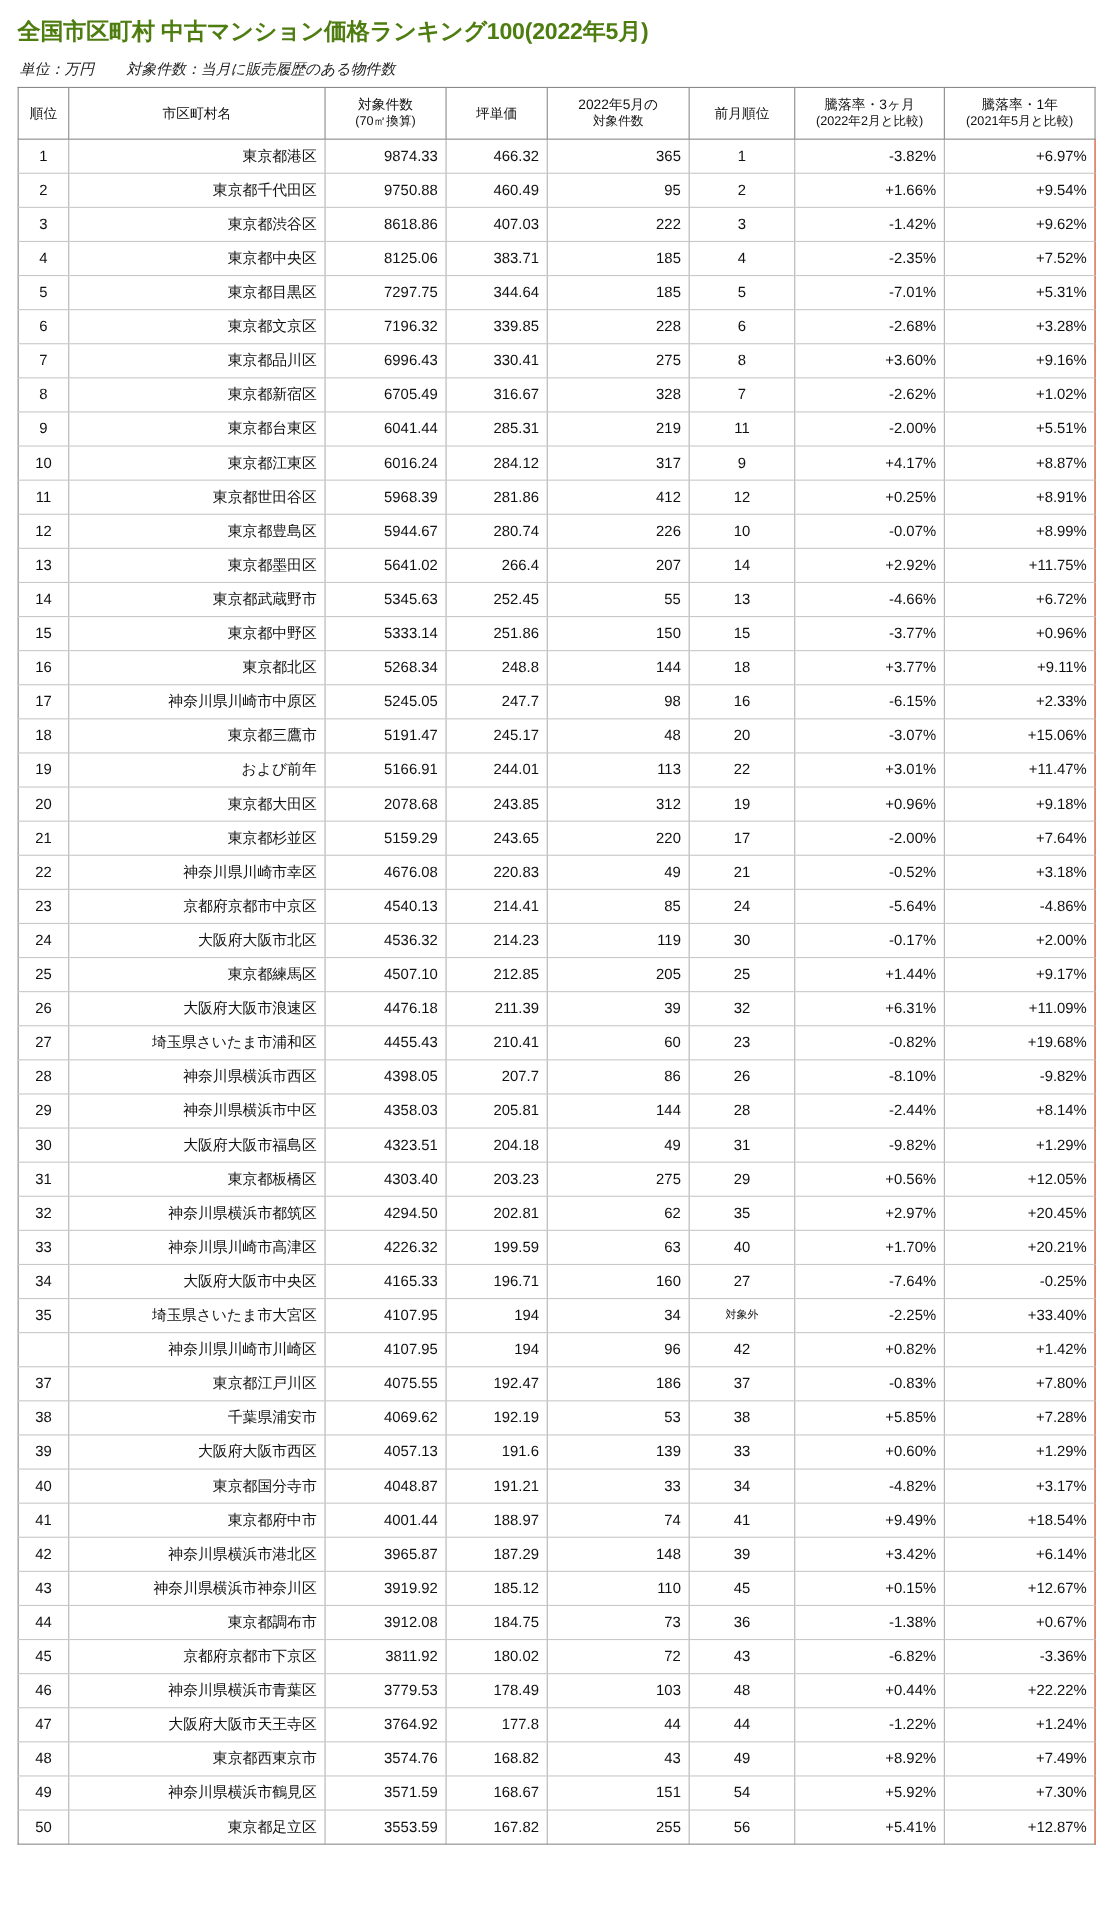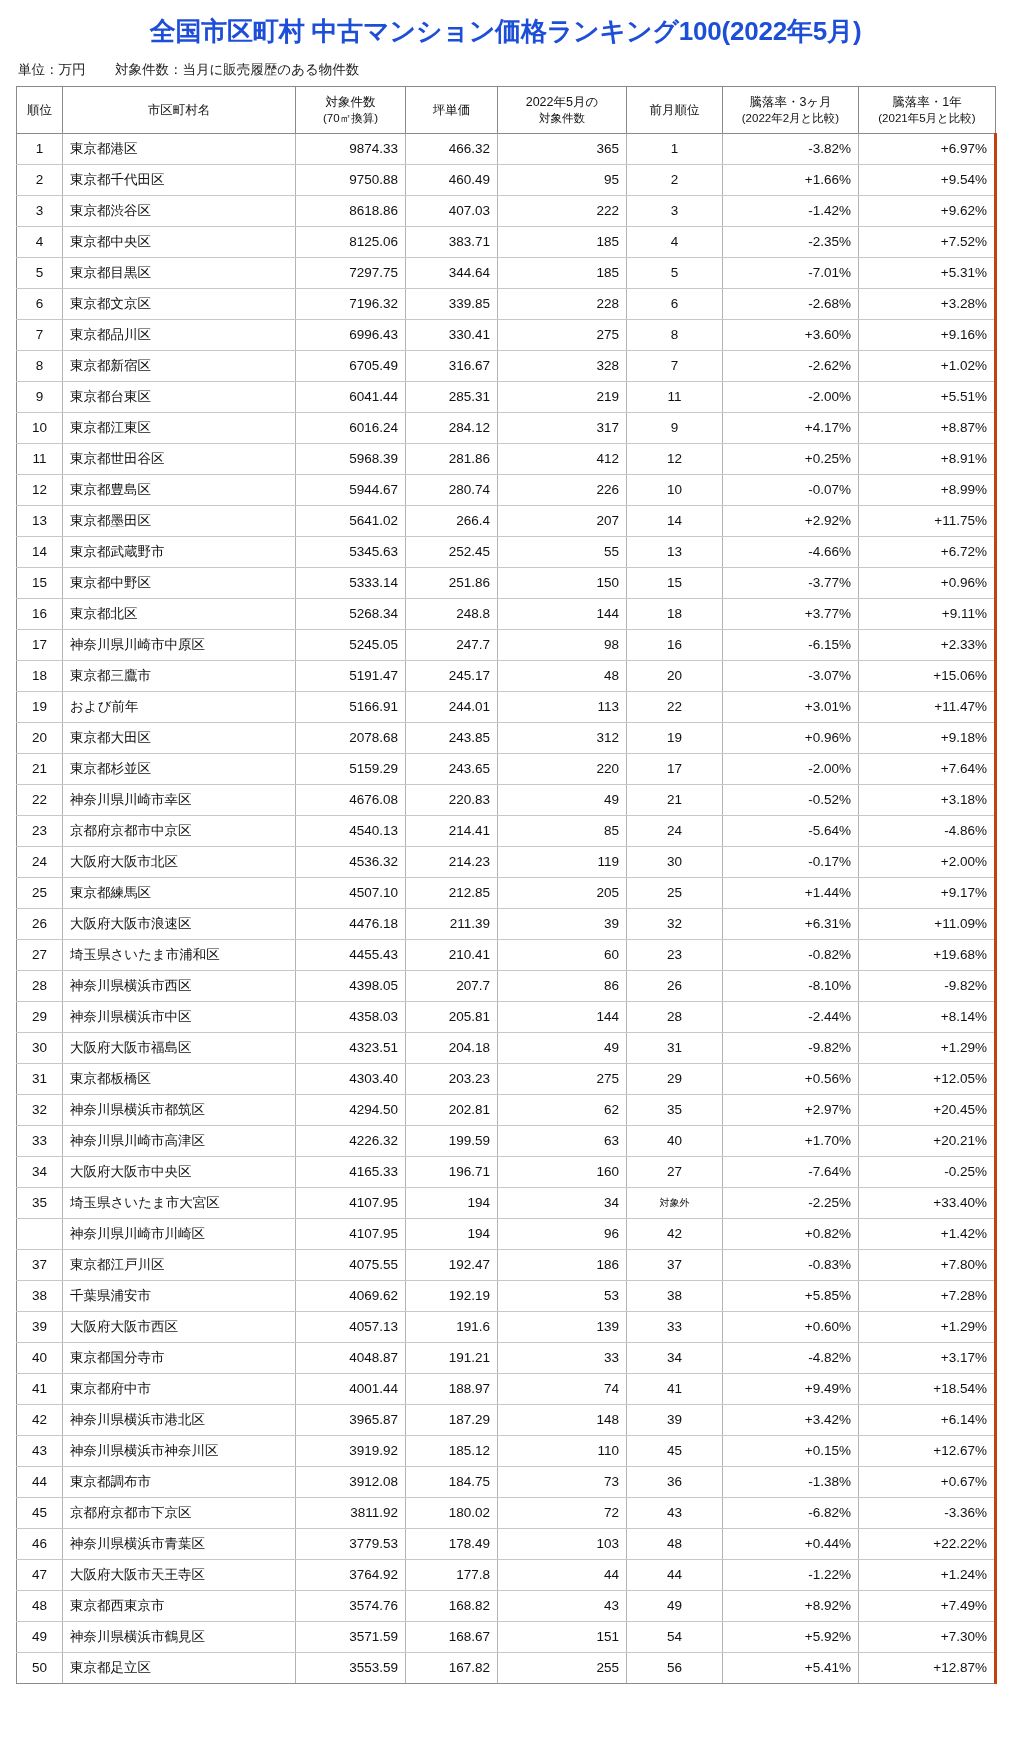--- a/index.html
+++ b/index.html
@@ -12,40 +12,40 @@
     font-family: "Liberation Sans", "DejaVu Sans", sans-serif;
     color: #1a1a1a;
     -webkit-font-smoothing: antialiased;
   }
   .page {
     width: 1011px;
     box-sizing: border-box;
     padding: 14px 16px 10px 16px;
   }
   .title {
-    font-size: 26px;
+    font-size: 21px;
     font-weight: bold;
     letter-spacing: -0.2px;
     margin: 0 0 12px 0;
-    color: #1d4ed8;
-    text-align: center;
+    color: #4d7c0f;
   }
   .notes {
     margin: 0 0 10px 2px;
   }
   .note {
     font-size: 13.5px;
     line-height: 21px;
     color: #222222;
     white-space: nowrap;
   }
   .unit-line {
     font-size: 13.5px;
     color: #222222;
     margin: 8px 0 7px 2px;
+    font-style: italic;
   }
   .unit-line .sep {
     display: inline-block;
     width: 22px;
   }
   table.ranking {
     border-collapse: collapse;
     width: 979px;
     table-layout: fixed;
     font-size: 13.5px;
@@ -80,25 +80,25 @@
     border-right-color: #b4b4b4;
     padding: 5px 7px;
     height: 20px;
     line-height: 18px;
     vertical-align: middle;
     color: #111111;
     white-space: nowrap;
     overflow: hidden;
   }
   table.ranking tbody tr td:first-child { border-left: 1px solid #8a8a8a; }
-  table.ranking tbody tr td:last-child { border-right: 3px solid #c2410c; padding-left: 12px; }
+  table.ranking tbody tr td:last-child { border-right: 1px solid #c2410c; padding-left: 12px; }
   table.ranking tbody tr:last-child td { border-bottom: 1px solid #8a8a8a; }
 
   td.rank { text-align: center; }
-  td.city { text-align: left; }
+  td.city { text-align: right; }
   td.num { text-align: right; }
   td.prev { text-align: center; }
   td.prev.small { font-size: 10px; }
 </style>
 </head>
 <body>
 
 <div class="page">
 
   <h1 class="title">全国市区町村 中古マンション価格ランキング100(2022年5月)</h1>

